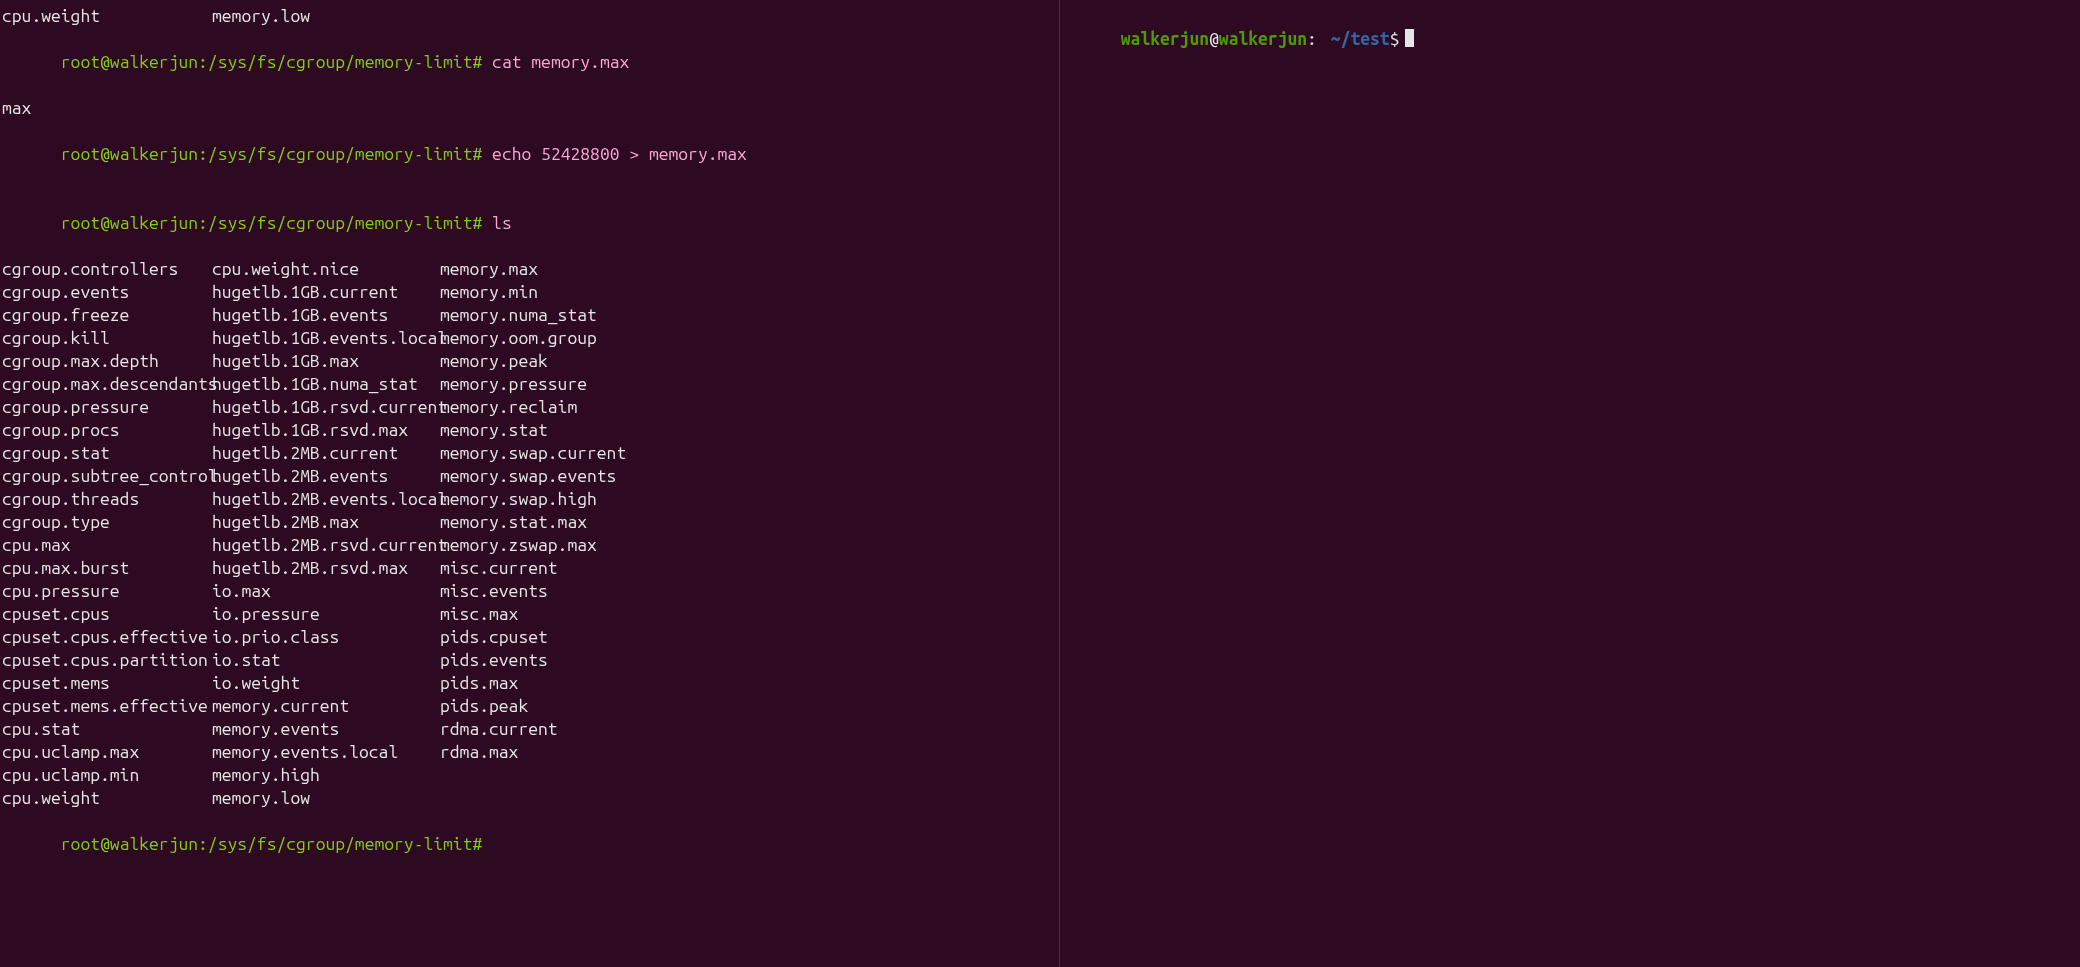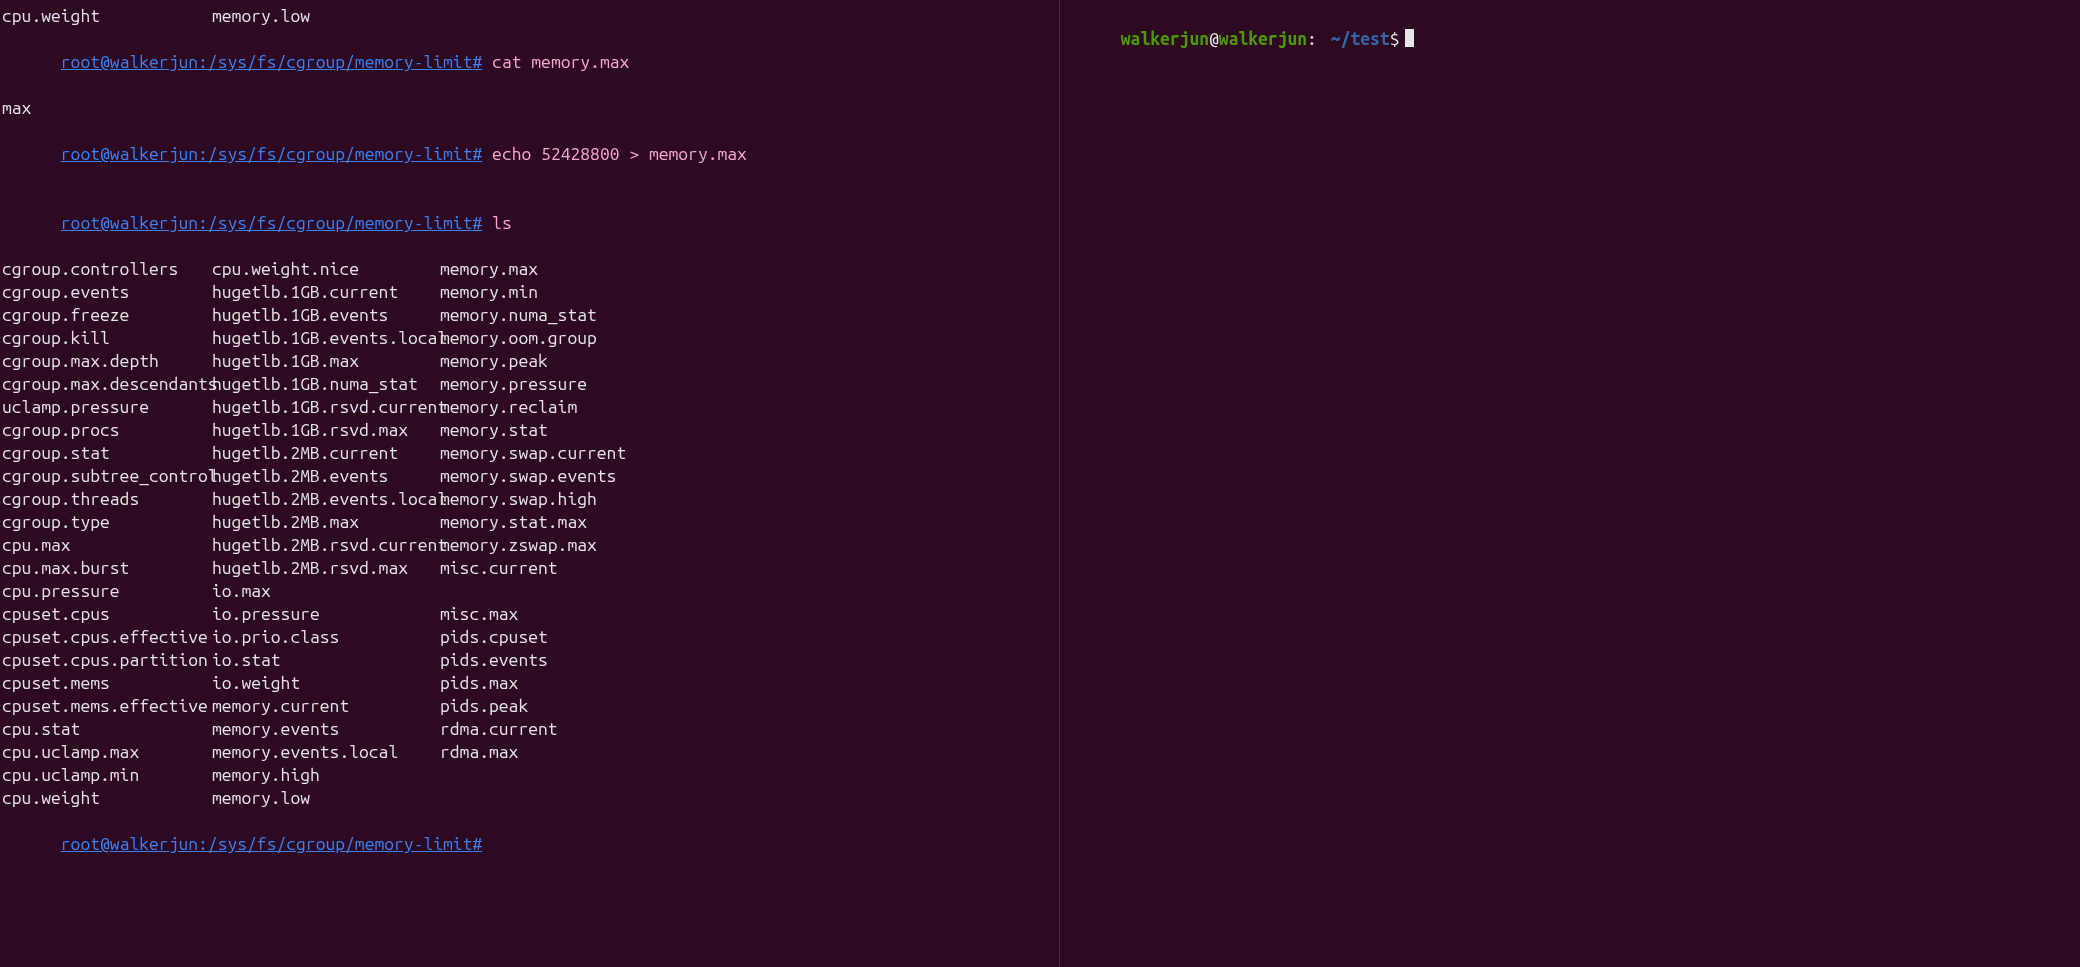--- a/index.html
+++ b/index.html
@@ -24,21 +24,21 @@
     overflow: hidden;
   }
   .pane-left {
     width: 1060px;
     border-right: 1px solid #4a2a40;
   }
   .pane-right {
     flex: 1;
   }
   .line { white-space: pre; }
-  .prompt-root { color: #3b82f6; text-decoration: underline; }
+  .prompt-root { color: #84cc16; }
   .prompt-user { color: #4e9a06; font-weight: bold; }
   .prompt-host { color: #4e9a06; font-weight: bold; }
   .prompt-sep  { color: #e6e6e6; }
   .prompt-path { color: #3465a4; font-weight: bold; margin-left: 14px; }
   .prompt-dollar { color: #e6e6e6; }
   .cmd { color: #f9a8d4; }
   .ls-grid {
     display: grid;
     grid-template-columns: 210px 228px auto;
     column-gap: 0;
@@ -105,21 +105,21 @@
           <span class="ls-cell">cgroup.max.depth</span>
           <span class="ls-cell">hugetlb.1GB.max</span>
           <span class="ls-cell">memory.peak</span>
         </div>
         <div class="ls-grid">
           <span class="ls-cell">cgroup.max.descendants</span>
           <span class="ls-cell">hugetlb.1GB.numa_stat</span>
           <span class="ls-cell">memory.pressure</span>
         </div>
         <div class="ls-grid">
-          <span class="ls-cell">uclamp.pressure</span>
+          <span class="ls-cell">cgroup.pressure</span>
           <span class="ls-cell">hugetlb.1GB.rsvd.current</span>
           <span class="ls-cell">memory.reclaim</span>
         </div>
         <div class="ls-grid">
           <span class="ls-cell">cgroup.procs</span>
           <span class="ls-cell">hugetlb.1GB.rsvd.max</span>
           <span class="ls-cell">memory.stat</span>
         </div>
         <div class="ls-grid">
           <span class="ls-cell">cgroup.stat</span>
@@ -147,20 +147,21 @@
           <span class="ls-cell">memory.zswap.max</span>
         </div>
         <div class="ls-grid">
           <span class="ls-cell">cpu.max.burst</span>
           <span class="ls-cell">hugetlb.2MB.rsvd.max</span>
           <span class="ls-cell">misc.current</span>
         </div>
         <div class="ls-grid">
           <span class="ls-cell">cpu.pressure</span>
           <span class="ls-cell">io.max</span>
+          <span class="ls-cell">misc.events</span>
         </div>
         <div class="ls-grid">
           <span class="ls-cell">cpuset.cpus</span>
           <span class="ls-cell">io.pressure</span>
           <span class="ls-cell">misc.max</span>
         </div>
         <div class="ls-grid">
           <span class="ls-cell">cpuset.cpus.effective</span>
           <span class="ls-cell">io.prio.class</span>
           <span class="ls-cell">pids.cpuset</span>

